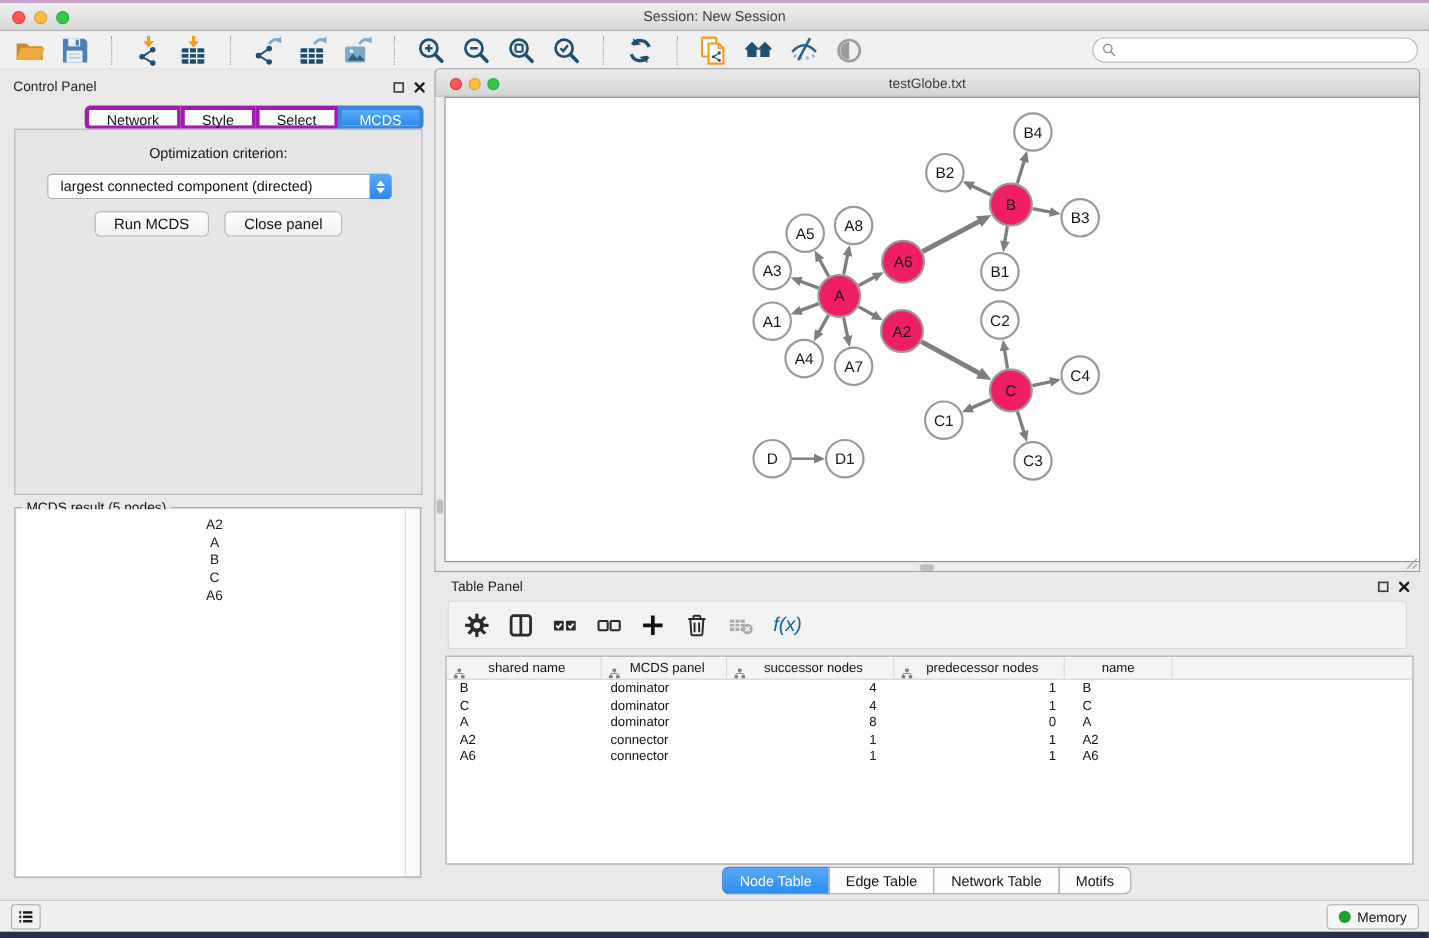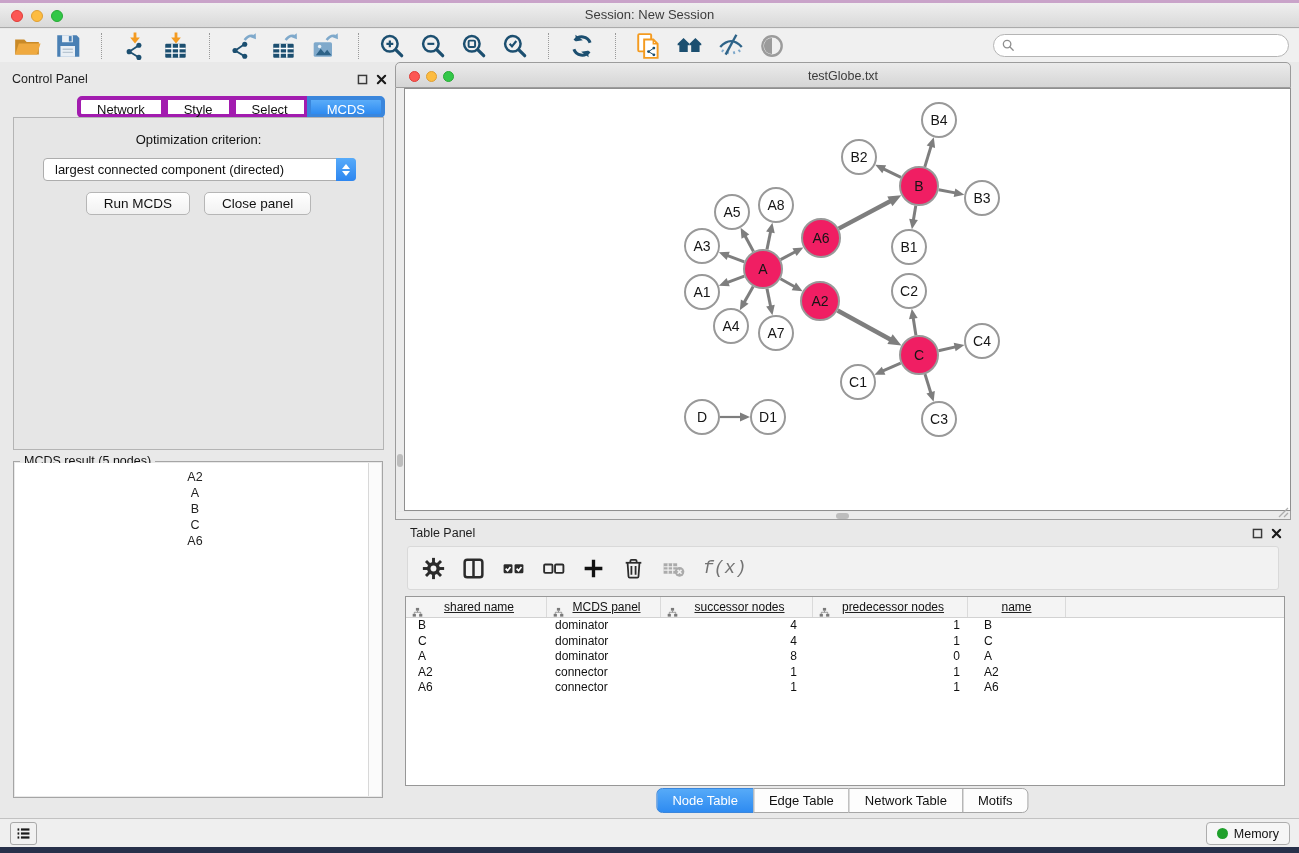--- a/index.html
+++ b/index.html
@@ -90,26 +90,26 @@
   #nw-grip{position:absolute;right:1px;bottom:1px;width:12px;height:12px;}
 
   
   #table-panel{position:absolute;left:395px;top:458px;width:896px;height:298px;}
   #tp-header{position:absolute;left:15px;top:6px;right:8px;display:flex;align-items:center;}
   #tp-header .spacer{flex:1;}
   #tp-toolbar{position:absolute;left:12px;top:26px;width:872px;height:44px;background:#F2F2F2;
     border:1px solid #D9D9D9;border-radius:3px;display:flex;align-items:center;gap:13px;padding-left:12px;}
   .tp-btn{width:27px;height:27px;border:none;background:transparent;padding:1px;cursor:pointer;}
   .tp-btn svg{width:25px;height:25px;display:block;}
-  .fx{font-family:Liberation Mono, monospace;font-style:italic;font-size:18px;color:#737373;
+  .fx{font-family:Liberation Sans, sans-serif;font-style:italic;font-size:18px;color:#0369a1;
     padding-left:3px;cursor:default;}
   #tp-table{position:absolute;left:10px;top:76px;width:880px;height:190px;background:#FFF;
     border:1px solid #979797;overflow:hidden;}
   .tgrid{display:grid;grid-template-columns:141px 114px 152px 155px 98px 1fr;}
-  #tp-thead{background:#F4F4F4;border-bottom:1px solid #D2D2D2;height:21px;text-decoration:underline;}
+  #tp-thead{background:#F4F4F4;border-bottom:1px solid #D2D2D2;height:21px;}
   .th{display:flex;align-items:center;justify-content:center;gap:6px;font-size:12px;color:#111;
     border-right:1px solid #DADADA;position:relative;cursor:pointer;}
   .th.filler{border-right:none;cursor:default;}
   .th svg{width:11px;height:11px;position:absolute;left:6px;}
   .tr{height:15.6px;}
   .td{font-size:12px;color:#111;line-height:15.6px;white-space:nowrap;}
   .td.c0{padding-left:12px;}
   .td.c1{padding-left:8px;}
   .td.c2{text-align:right;padding-right:16px;}
   .td.c3{text-align:right;padding-right:8px;}

